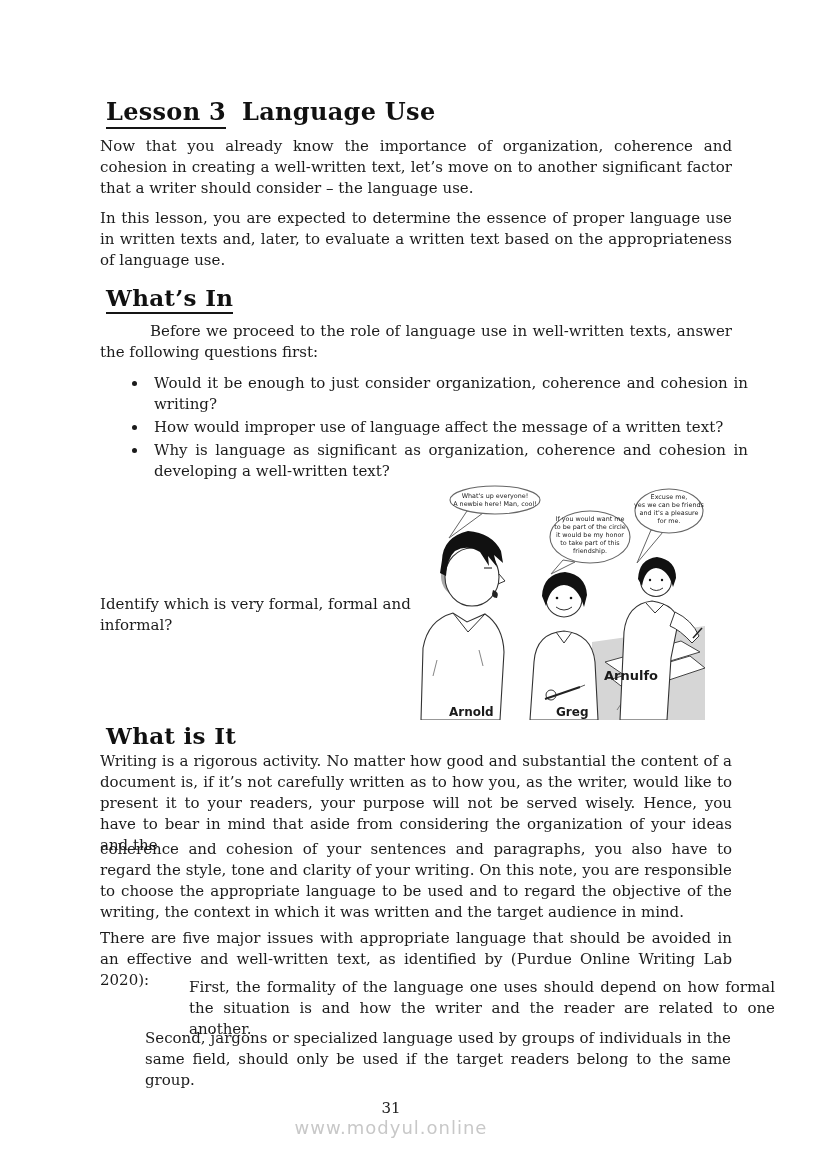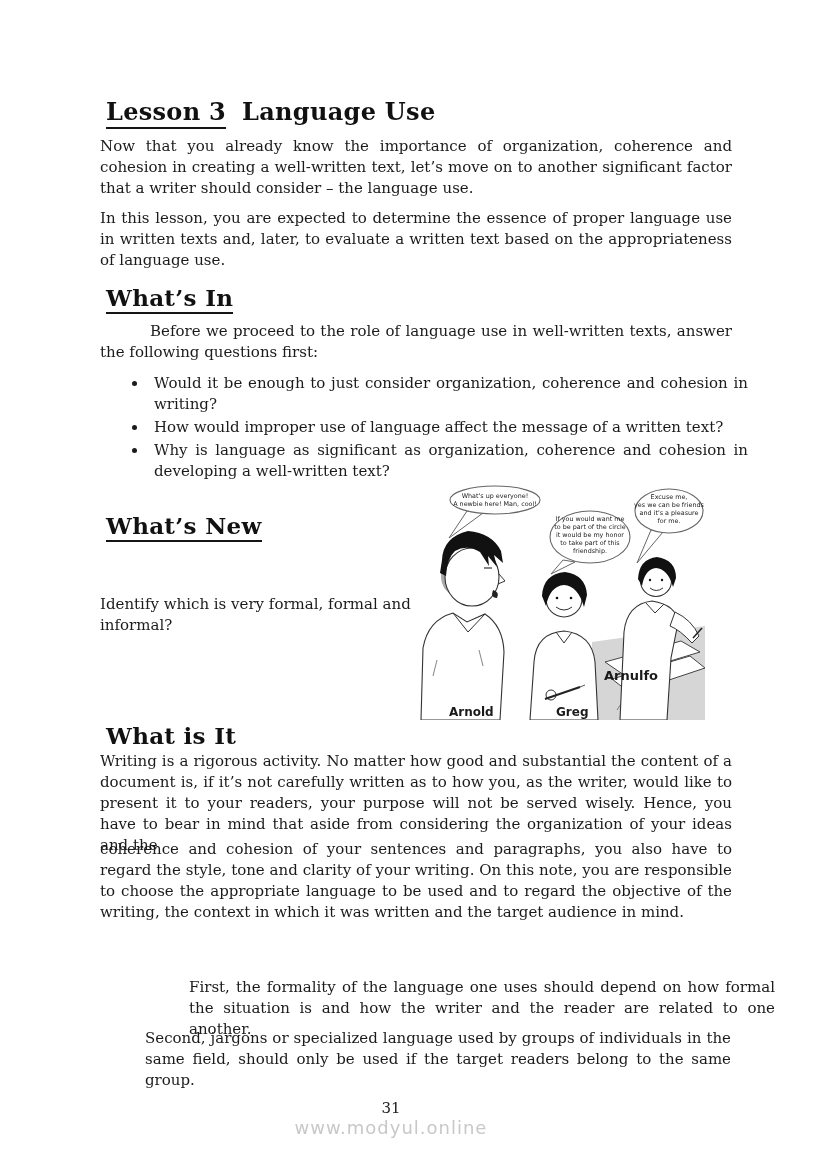--- a/index.html
+++ b/index.html
@@ -147,31 +147,31 @@
         <text class="bubble-line" text-anchor="middle" x="260" y="35">and it's a pleasure</text>
         <text class="bubble-line" text-anchor="middle" x="260" y="43">for me.</text>
       </g>
 
       <text class="figname" x="40" y="236" font-size="12">Arnold</text>
       <text class="figname" x="147" y="236" font-size="12">Greg</text>
       <text class="figname" x="195" y="200" font-size="13">Arnulfo</text>
     </svg>
   </div>
 
-  <h2 class="sect abs" style="left:106px;top:512px;"><span class="u">What’s New</span></h2>
 
 
   <p class="body left abs" style="left:100px;top:594px;width:322px;">Identify which is very formal, formal and informal?</p>
 
   <h2 class="sect abs" style="left:106px;top:722px;">What is It</h2>
 
   <p class="body abs" style="left:100px;top:751px;width:632px;">Writing is a rigorous activity. No matter how good and substantial the content of a document is, if it’s not carefully written as to how you, as the writer, would like to present it to your readers, your purpose will not be served wisely. Hence, you have to bear in mind that aside from considering the organization of your ideas and the</p>
 
   <p class="body abs" style="left:100px;top:839px;width:632px;">coherence and cohesion of your sentences and paragraphs, you also have to regard the style, tone and clarity of your writing. On this note, you are responsible to choose the appropriate language to be used and to regard the objective of the writing, the context in which it was written and the target audience in mind.</p>
 
+  <p class="body abs" style="left:100px;top:928px;width:632px;">There are five major issues with appropriate language that should be avoided in an effective and well-written text, as identified by (Purdue Online Writing Lab 2020):</p>
 
   <p class="body abs" style="left:145px;top:977px;width:586px;margin-left:44px;">First, the formality of the language one uses should depend on how formal the situation is and how the writer and the reader are related to one another.</p>
 
   <p class="body abs" style="left:145px;top:1028px;width:586px;">Second, jargons or specialized language used by groups of individuals in the same field, should only be used if the target readers belong to the same group.</p>
 
   <div class="pagenum abs" style="left:0;top:1099px;">31</div>
   <div class="watermark abs" style="left:0;top:1117px;">www.modyul.online</div>
 
 </div>
 

